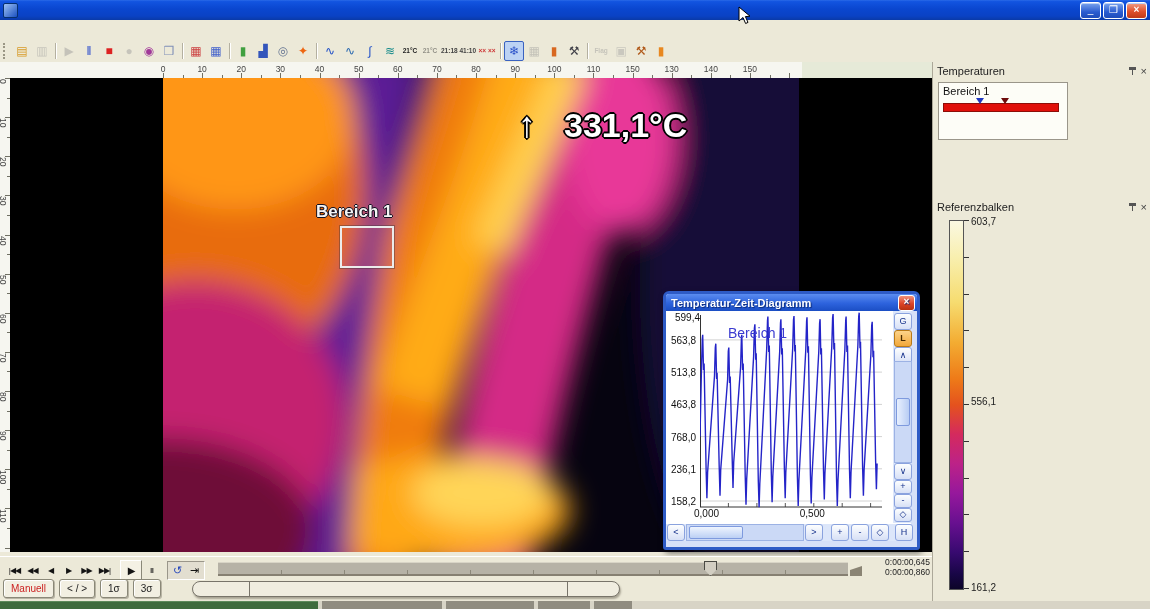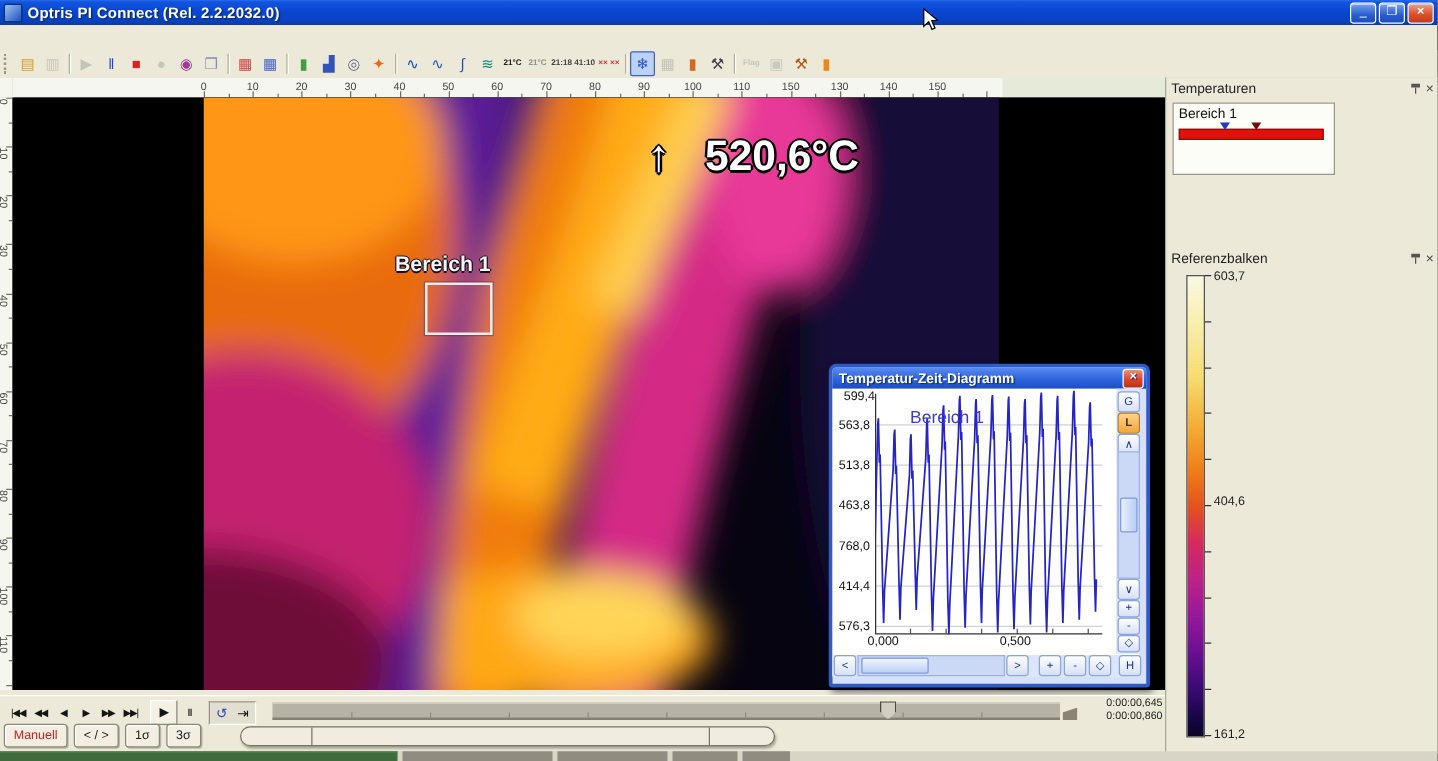--- a/index.html
+++ b/index.html
@@ -103,21 +103,20 @@
   .pin:before{content:"";position:absolute;left:0;top:0;width:7px;height:3px;background:#555;}
   .pin:after{content:"";position:absolute;left:3px;top:3px;width:1px;height:5px;background:#555;}
 </style>
 </head>
 <body>
 
 <div id="app">
 
   <div class="titlebar">
     <div class="appicon"></div>
-    <div class="titletext">Optris PI Connect (Rel. 2.2.2032.0)</div>
     <div class="wincontrols">
       <div class="winbtn">_</div>
       <div class="winbtn">❒</div>
       <div class="winbtn close">×</div>
     </div>
   </div>
 
 
   <div class="toolbar" id="toolbar">
       <div class="grip"></div>
@@ -288,39 +287,39 @@
           <path d="M 362,-30 C 332,140 300,300 292,500" stroke="#5c1e96" stroke-width="92" fill="none"></path>
           <ellipse cx="205" cy="112" rx="150" ry="190" fill="#e86c08"></ellipse>
           <ellipse cx="225" cy="40" rx="120" ry="92" fill="#ff9614"></ellipse>
           <ellipse cx="185" cy="342" rx="150" ry="140" fill="#c42470"></ellipse>
           <ellipse cx="150" cy="452" rx="155" ry="92" fill="#6e1038"></ellipse>
         </g>
       </g>
     </svg>
     <div class="spotlabel">
       <span class="spotarrow">↑</span>
-      <span>520,6°C</span>
+      <span>331,1°C</span>
     </div>
     <div class="arealabel">Bereich 1</div>
     <div class="areabox"></div>
 
     <div class="diag" style="left:653px;top:213px;">
       <div class="diagtitle">
         <span>Temperatur-Zeit-Diagramm</span>
         <div class="diagclose">×</div>
       </div>
       <div class="diagbody">
         <div id="ylabels">
             <div class="ylab" style="top: 1px; left: 4px;">599,4</div>
             <div class="ylab" style="top: 23.9356px; left: 0px;">563,8</div>
             <div class="ylab" style="top: 56.1485px; left: 0px;">513,8</div>
             <div class="ylab" style="top: 88.3613px; left: 0px;">463,8</div>
             <div class="ylab" style="top: 120.574px; left: 0px;">768,0</div>
-            <div class="ylab" style="top: 152.787px; left: 0px;">414,4</div>
-            <div class="ylab" style="top: 185px; left: 0px;">576,3</div>
+            <div class="ylab" style="top: 152.787px; left: 0px;">236,1</div>
+            <div class="ylab" style="top: 185px; left: 0px;">158,2</div>
           </div>
         <span class="legend">Bereich 1</span>
         <svg id="plot" class="plotsvg" width="182" height="204">
             <line x1="0" y1="28.9" x2="182" y2="28.9" stroke="#d2d2d2" stroke-width="1"></line>
             <line x1="0" y1="61.1" x2="182" y2="61.1" stroke="#d2d2d2" stroke-width="1"></line>
             <line x1="0" y1="93.4" x2="182" y2="93.4" stroke="#d2d2d2" stroke-width="1"></line>
             <line x1="0" y1="125.6" x2="182" y2="125.6" stroke="#d2d2d2" stroke-width="1"></line>
             <line x1="0" y1="157.8" x2="182" y2="157.8" stroke="#d2d2d2" stroke-width="1"></line>
             <line x1="0" y1="190.0" x2="182" y2="190.0" stroke="#d2d2d2" stroke-width="1"></line>
             <line x1="0.0" y1="192" x2="0.0" y2="196" stroke="#555"></line>
@@ -384,21 +383,21 @@
     <div class="dockhead">
       <span>Referenzbalken</span>
       <span class="dockicons">
         <span class="pin"></span>
         <span>×</span>
       </span>
     </div>
     <div class="refwrap" id="refwrap">
       <div class="refbar" id="refbar" style="background: linear-gradient(rgb(250, 248, 226) 0%, rgb(248, 239, 174) 10%, rgb(246, 220, 112) 22%, rgb(243, 172, 50) 33%, rgb(238, 122, 24) 43%, rgb(228, 82, 30) 50%, rgb(212, 42, 94) 58%, rgb(188, 34, 136) 66%, rgb(150, 24, 156) 74%, rgb(104, 16, 144) 82%, rgb(56, 10, 112) 90%, rgb(24, 6, 70) 96%, rgb(12, 4, 40) 100%);"></div>
       <div class="reflabel" style="top:0px">603,7</div>
-      <div class="reflabel" style="top:180px">404,6</div>
+      <div class="reflabel" style="top:180px">556,1</div>
       <div class="reflabel" style="top:366px">161,2</div>
     <div class="reftick" style="top: 4px;"></div>
         <div class="reftick" style="top: 40.8px;"></div>
         <div class="reftick" style="top: 77.6px;"></div>
         <div class="reftick" style="top: 114.4px;"></div>
         <div class="reftick" style="top: 151.2px;"></div>
         <div class="reftick" style="top: 188px;"></div>
         <div class="reftick" style="top: 224.8px;"></div>
         <div class="reftick" style="top: 261.6px;"></div>
         <div class="reftick" style="top: 298.4px;"></div>

